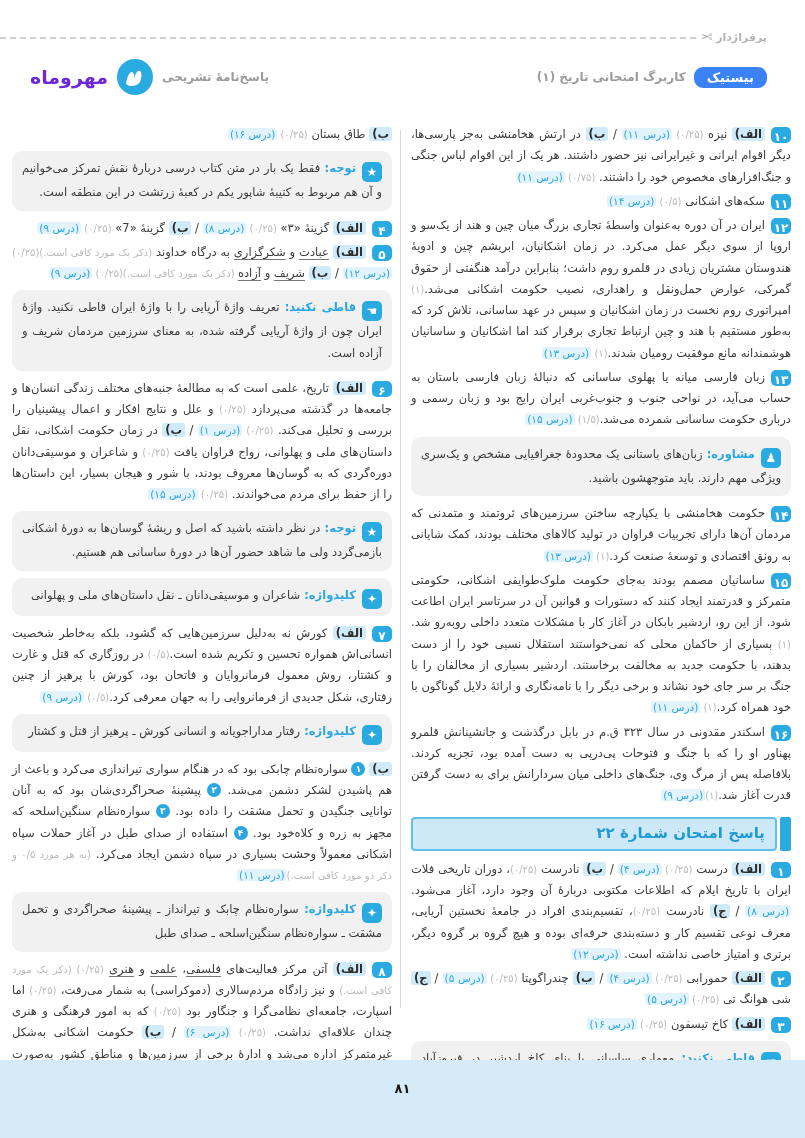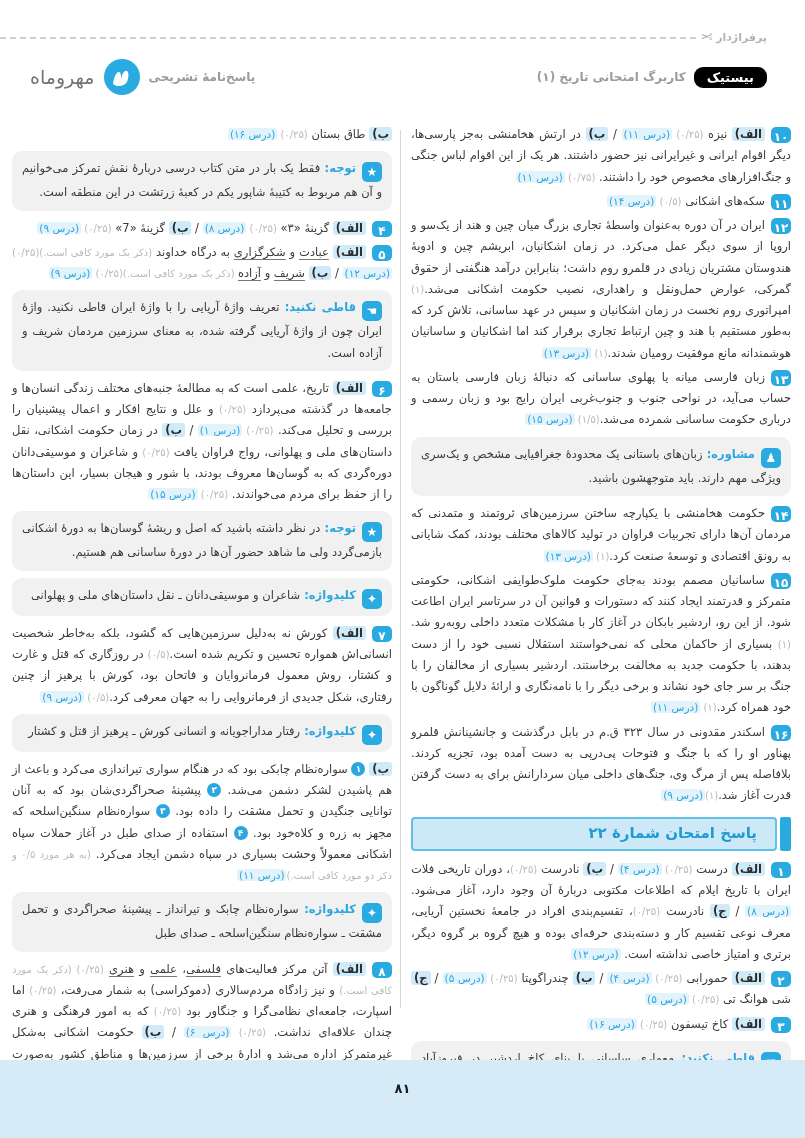--- a/index.html
+++ b/index.html
@@ -22,28 +22,28 @@
   .scissors { font-size:15px; transform:scaleX(-1); line-height:1; }
   .perf-line { flex:1; border-top:2px dashed #cfcfcf; margin-top:1px; }
 
   
   .page-header {
     position:absolute; top:58px; right:38px; left:30px;
     display:flex; justify-content:space-between; align-items:center;
   }
   .header-right { display:flex; align-items:center; gap:8px; }
   .series-badge {
-    background:#000000; color:#fff; font-weight:bold; font-size:13px;
+    background:#3b82f6; color:#fff; font-weight:bold; font-size:13px;
     padding:3px 13px; border-radius:9px; letter-spacing:0.5px;text-align:right;
   }
   .worksheet-title { color:#9b9b9b; font-size:12px; font-weight:bold; }
   .header-left { display:flex; align-items:center; gap:8px; }
   .answerkey-label { color:#9b9b9b; font-size:12px; font-weight:bold; }
   .logo-mark { width:38px; height:38px; display:block; }
-  .brand-word { color:#737373; font-weight:normal; font-size:19px; }
+  .brand-word { color:#6d28d9; font-weight:bold; font-size:19px; }
 
   
   .col {
     position:absolute; top:124px;
     width:380px;
     font-size:11.5px; line-height:1.85;
   }
   .col-right { right:14px; }
   .col-left  { left:12px; }
   .col-divider {
@@ -83,21 +83,21 @@
     background:#29abe2; color:#fff; border-radius:5px; text-align:center;
     font-size:12px; margin-left:6px; vertical-align:-4px;
   }
 
   
   .section-header { display:flex; align-items:stretch; margin:10px 0 8px; height:34px; }
   .sec-tab { width:11px; background:#29abe2; border-radius:2px; margin-left:3px; }
   .sec-box {
     flex:1; background:#cde9f8; border:2px solid #5fc0ea; border-radius:4px;
     color:#1f9ad3; font-weight:bold; font-size:15px;
-    display:flex; align-items:center; padding-right:18px;
+    display:flex; align-items:center; padding-right:10px;
   }
 
   
   .footer-band {
     position:absolute; bottom:0; left:0; width:805px; height:78px;
     background:#d5ecf8;
   }
   .page-number {
     position:absolute; bottom:42px; left:0; right:0;
     text-align:center; color:#1b1b1b; font-size:13px; font-weight:bold;

